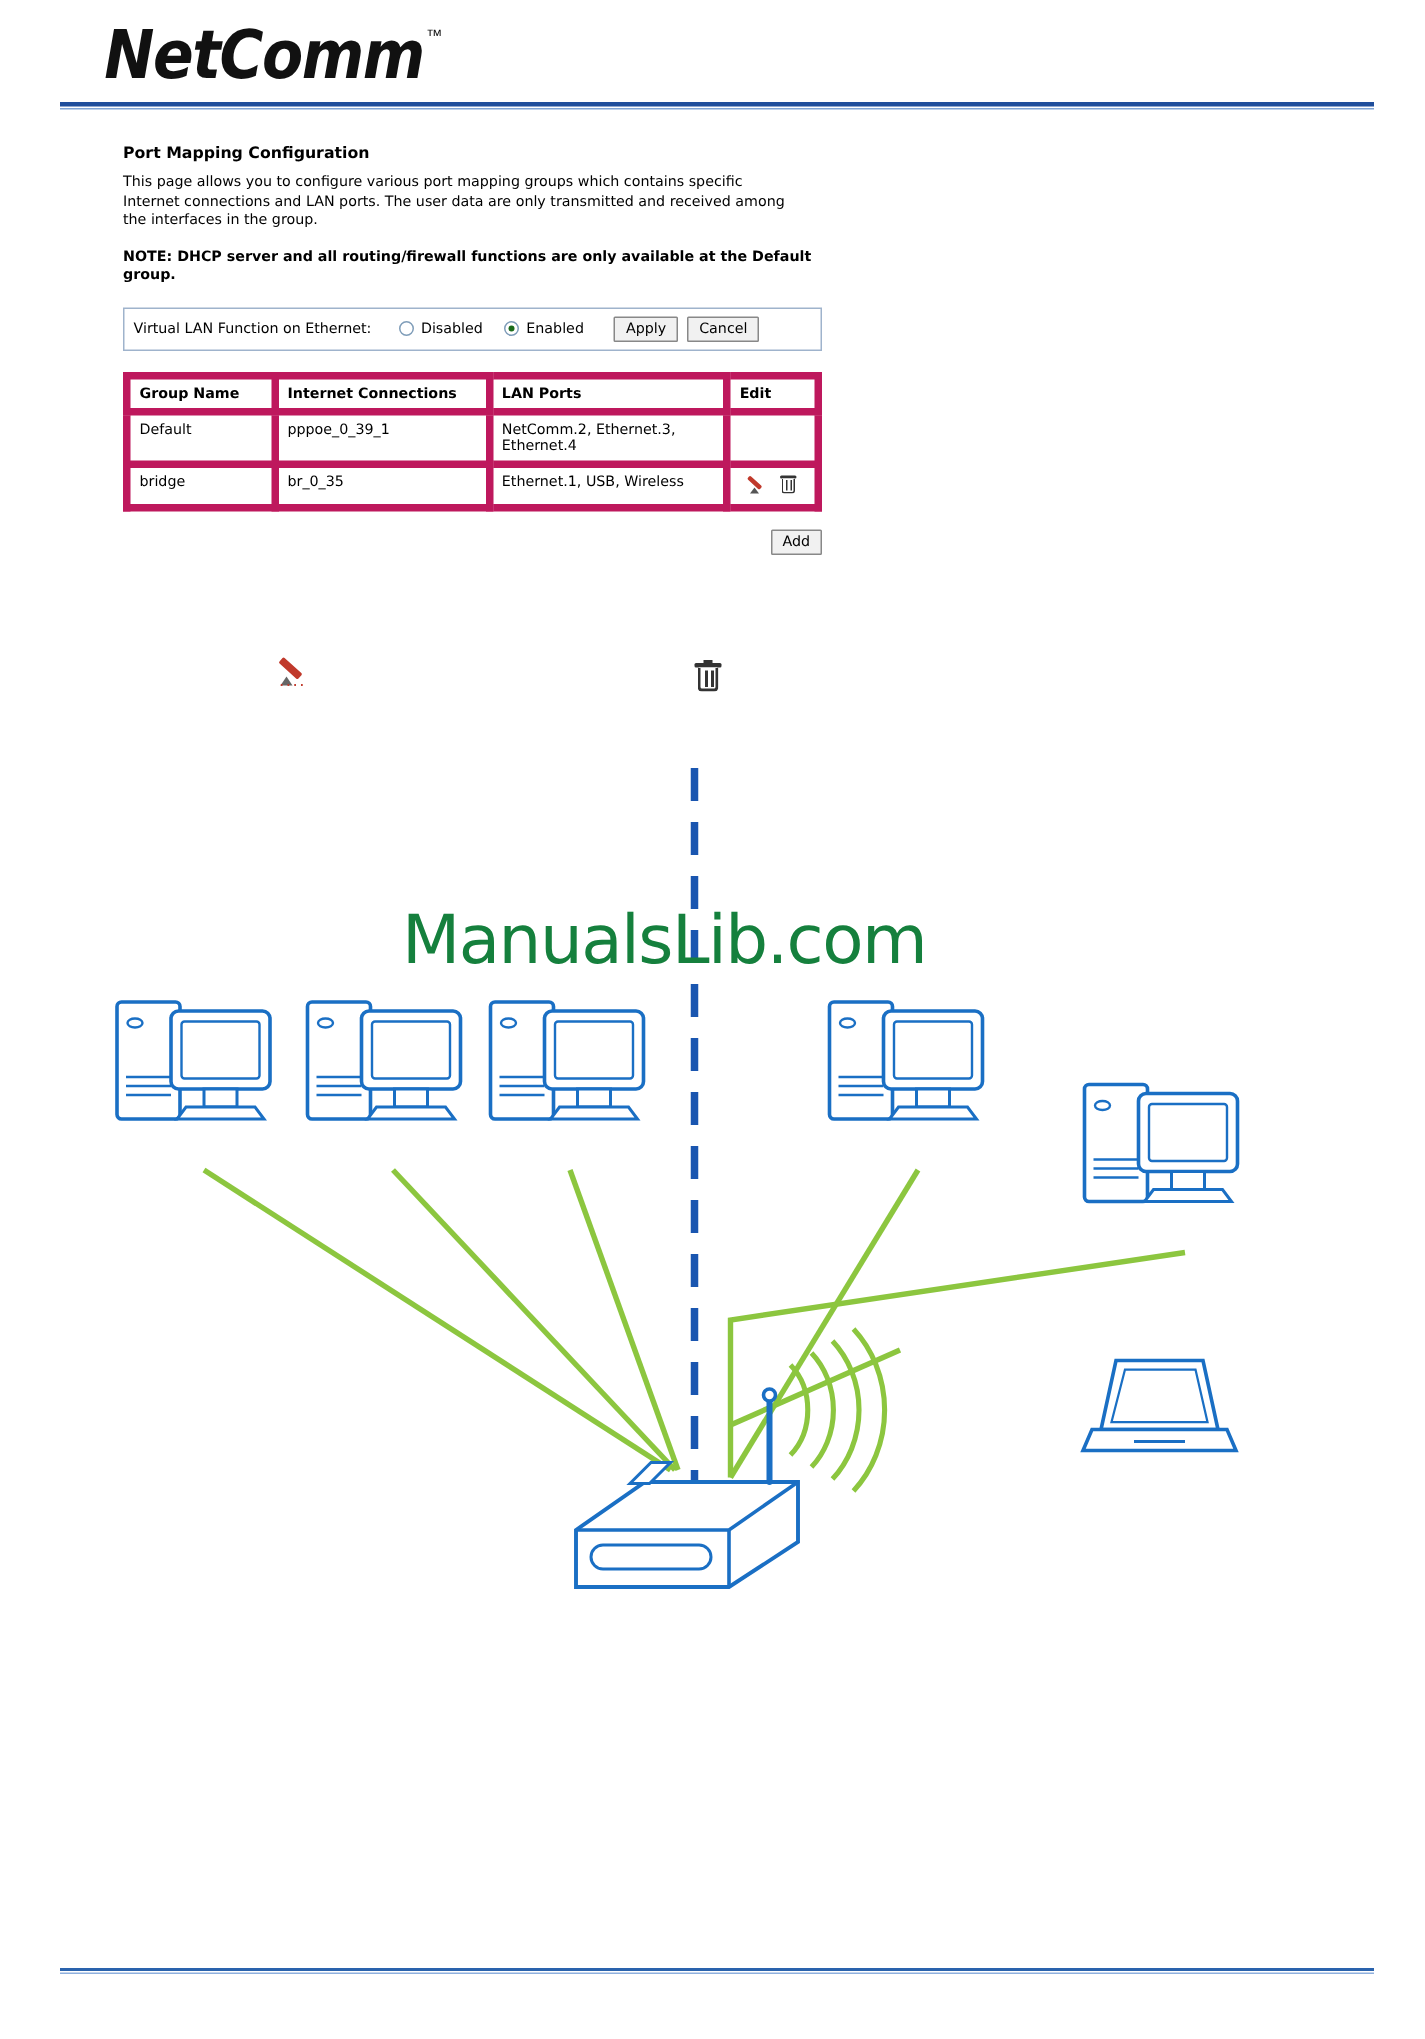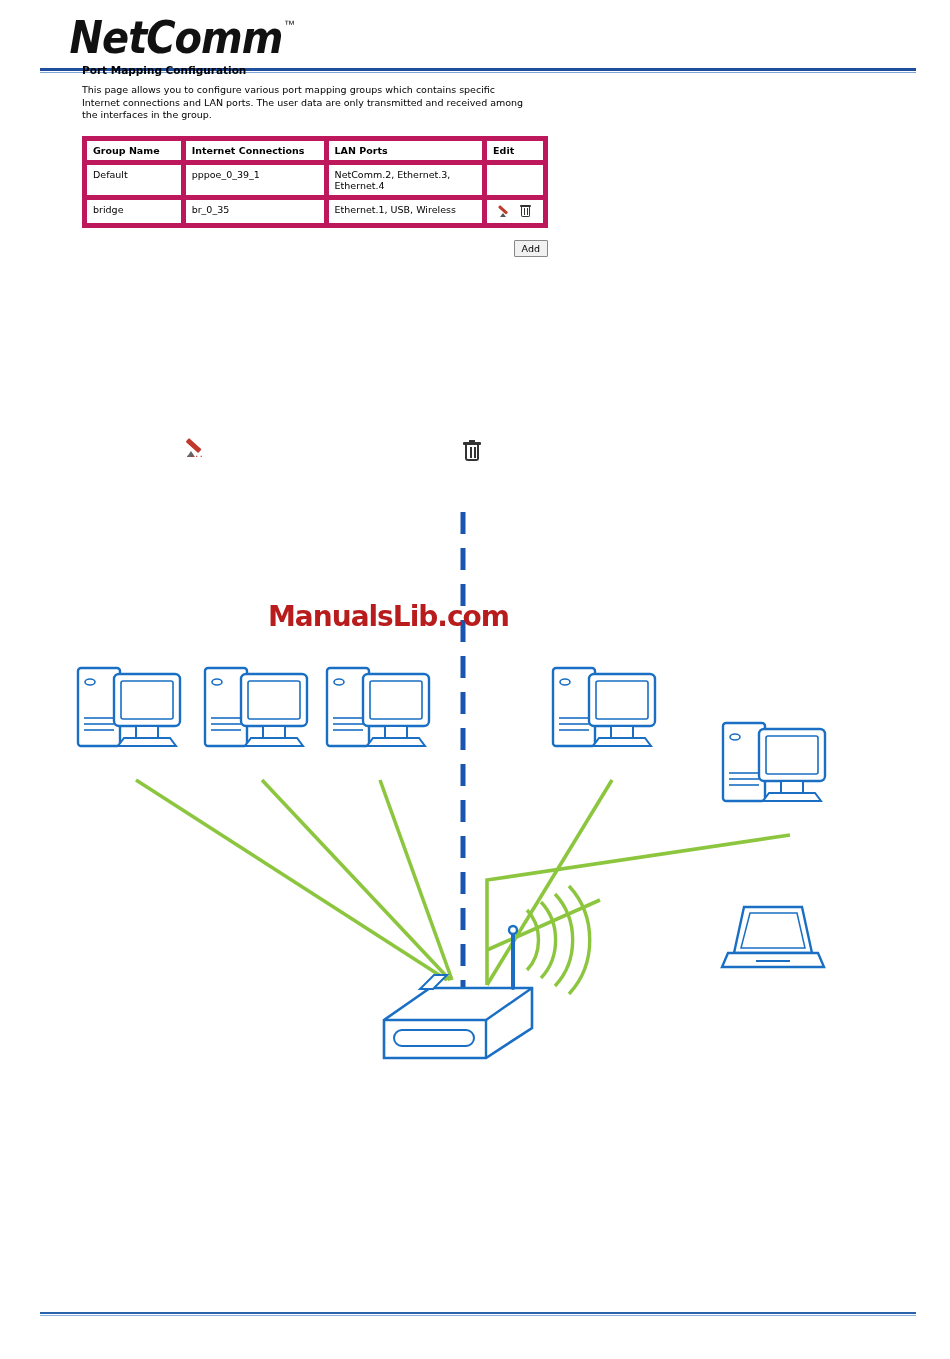--- a/index.html
+++ b/index.html
@@ -66,21 +66,21 @@
     top: 72px;
     width: 876px;
     height: 1px;
     background: #7fa4d6;
   }
 
   
   .ui-block {
     position: absolute;
     left: 82px;
-    top: 64px;
+    top: 96px;
     width: 560px;
   }
   .ui-title {
     font-family: "DejaVu Sans", sans-serif;
     font-size: 10.5px;
     font-weight: bold;
     color: #000;
     margin-bottom: 8px;
   }
   .ui-desc {
@@ -355,23 +355,23 @@
     left: 0;
     top: 480px;
     width: 950px;
     height: 620px;
   }
   .watermark {
     position: absolute;
     left: 268px;
     top: 600px;
     font-family: "DejaVu Sans", sans-serif;
-    font-size: 28px;
-    font-weight: bold;
-    color: #b91c1c;
+    font-size: 45px;
+    font-weight: normal;
+    color: #15803d;
     letter-spacing: -1px;
     user-select: none;
   }
 
   
   .footer-rule {
     position: absolute;
     left: 40px;
     top: 1312px;
     width: 876px;
@@ -398,21 +398,37 @@
   <div class="header-rule"></div>
   <div class="header-rule-thin"></div>
 </div>
 
 <div class="ui-block">
 
   <div class="ui-title">Port Mapping Configuration</div>
 
   <div class="ui-desc">This page allows you to configure various port mapping groups which contains specific Internet connections and LAN ports. The user data are only transmitted and received among the interfaces in the group.</div>
 
-
+  <div class="ui-note">NOTE: DHCP server and all routing/firewall functions are only available at the Default group.</div>
+
+  <div class="vlan-box">
+    <span class="vlan-label">Virtual LAN Function on Ethernet:</span>
+    <span class="radio-group">
+      <span class="radio-item">
+        <span class="radio-dot"></span>
+        <span>Disabled</span>
+      </span>
+      <span class="radio-item">
+        <span class="radio-dot checked"></span>
+        <span>Enabled</span>
+      </span>
+    </span>
+    <button class="btn">Apply</button>
+    <button class="btn">Cancel</button>
+  </div>
 
   <table class="pm-table">
     <thead>
       <tr>
         <th class="col-group">Group Name</th>
         <th class="col-conn">Internet Connections</th>
         <th class="col-lan">LAN Ports</th>
         <th class="col-edit">Edit</th>
       </tr>
     </thead>

